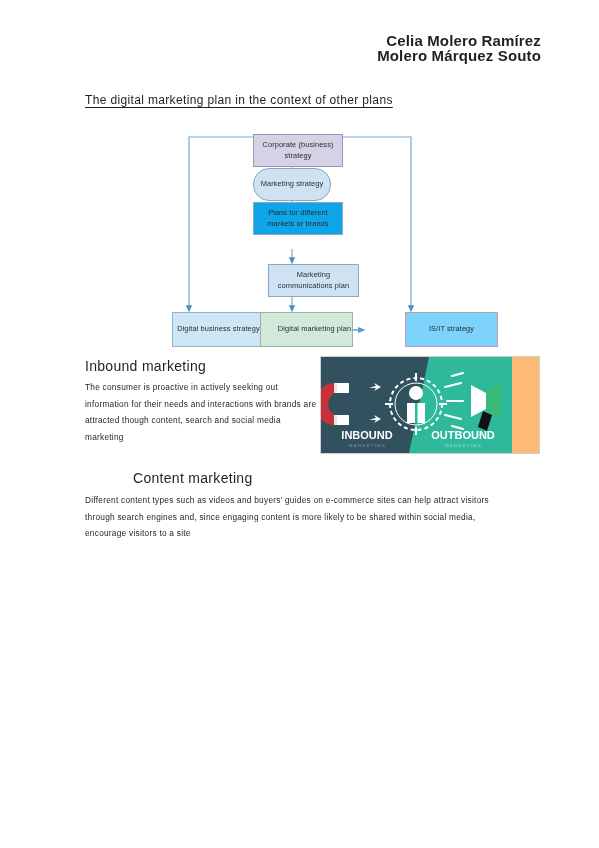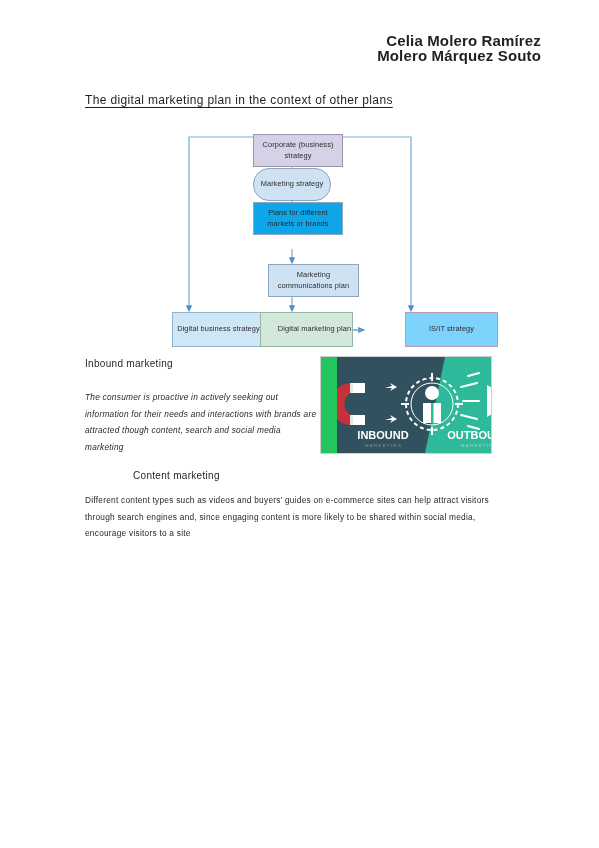--- a/index.html
+++ b/index.html
@@ -69,47 +69,46 @@
   .n-plans     { left: 113px; top: 87px; width: 90px; height: 33px; background: #0ea5e9; border-color: #8fa6bd; }
   .n-mktcomm   { left: 104px; top: 149px; width: 91px; height: 33px; background: #cfe2f3; border-color: #8fa6bd; margin-left: 24px; }
   .n-digbus    { left: 3px;   top: 197px; width: 93px; height: 35px; background: #cfe6f6; border-color: #8fb4cd; margin-left: 29px; }
   .n-digmkt    { left: 120px; top: 197px; width: 93px; height: 35px; background: #d2e8da; border-color: #93b5a1; padding-left: 16px; }
   .n-isit      { left: 225px; top: 197px; width: 93px; height: 35px; background: #7dd3fc; border-color: #bb9ab2; margin-left: 40px; }
 
   
   .heading {
     position: absolute;
     left: 85px;
-    font-size: 10px;
+    font-size: 14px;
     letter-spacing: 0.3px;
   }
   .para {
     position: absolute;
     left: 85px;
     font-size: 8.3px;
     line-height: 16.5px;
     letter-spacing: 0.25px;
   }
   .h-inbound { top: 358px; }
-  .p-inbound { top: 389px; width: 235px; font-style: italic; }
+  .p-inbound { top: 379px; width: 235px; }
   .h-content { top: 470px; margin-left: 48px; }
   .p-content { top: 492px; width: 430px; }
 
   
   .figure {
     position: absolute;
     left: 320px;
     top: 356px;
-    width: 172px;
+    width: 220px;
     height: 98px;
     border: 1px solid #cfcfcf;
     box-sizing: border-box;
     overflow: hidden;
-    background: #22c55e;
-    padding-left: 16px;
+    background: #fdba74;
   }
   .figure svg { display: block; }
 </style>
 </head>
 <body>
 
 <div class="page">
 
   <div class="header">
     <div>Celia Molero Ramírez</div>

